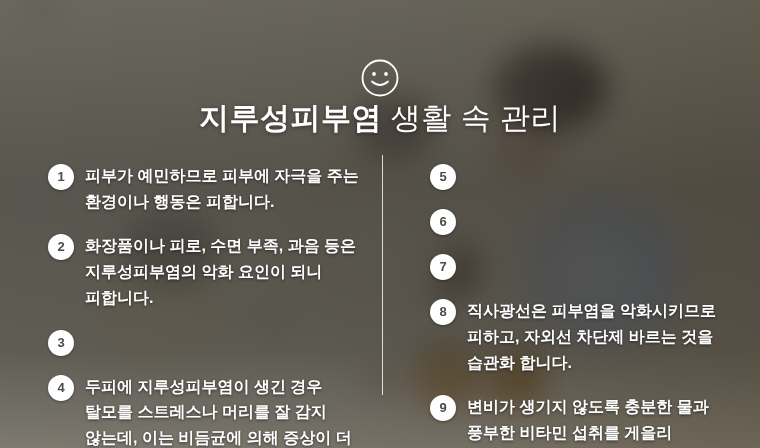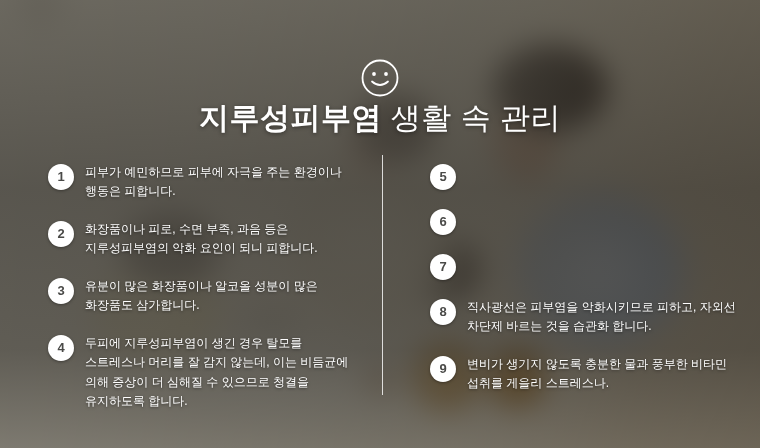--- a/index.html
+++ b/index.html
@@ -117,22 +117,22 @@
     font-weight:700;
     line-height:26px;
     text-align:center;
     margin-right:11px;
     margin-top:1px;
     box-shadow:0 1px 3px rgba(0,0,0,0.35);
   }
 
   .tip-text {
     color:#ffffff;
-    font-size:12px;
-    font-weight:400;
+    font-size:16px;
+    font-weight:700;
     line-height:1.62;
     text-shadow:0 1px 3px rgba(0,0,0,0.55);
     word-break:keep-all;
   }
 </style>
 </head>
 <body>
 
 <div id="poster">
 
@@ -165,21 +165,20 @@
           <div class="tip-text">피부가 예민하므로 피부에 자극을 주는 환경이나 행동은 피합니다.</div>
         </div>
 
         <div class="tip">
           <div class="badge">2</div>
           <div class="tip-text">화장품이나 피로, 수면 부족, 과음 등은 지루성피부염의 악화 요인이 되니 피합니다.</div>
         </div>
 
         <div class="tip">
           <div class="badge">3</div>
-          <div class="tip-text">유분이 많은 화장품이나 알코올 성분이 많은 화장품도 삼가합니다.</div>
         </div>
 
         <div class="tip">
           <div class="badge">4</div>
           <div class="tip-text">두피에 지루성피부염이 생긴 경우 탈모를 스트레스나 머리를 잘 감지 않는데, 이는 비듬균에 의해 증상이 더 심해질 수 있으므로 청결을 유지하도록 합니다.</div>
         </div>
 
       </div>
 
       <div class="col col-right">

